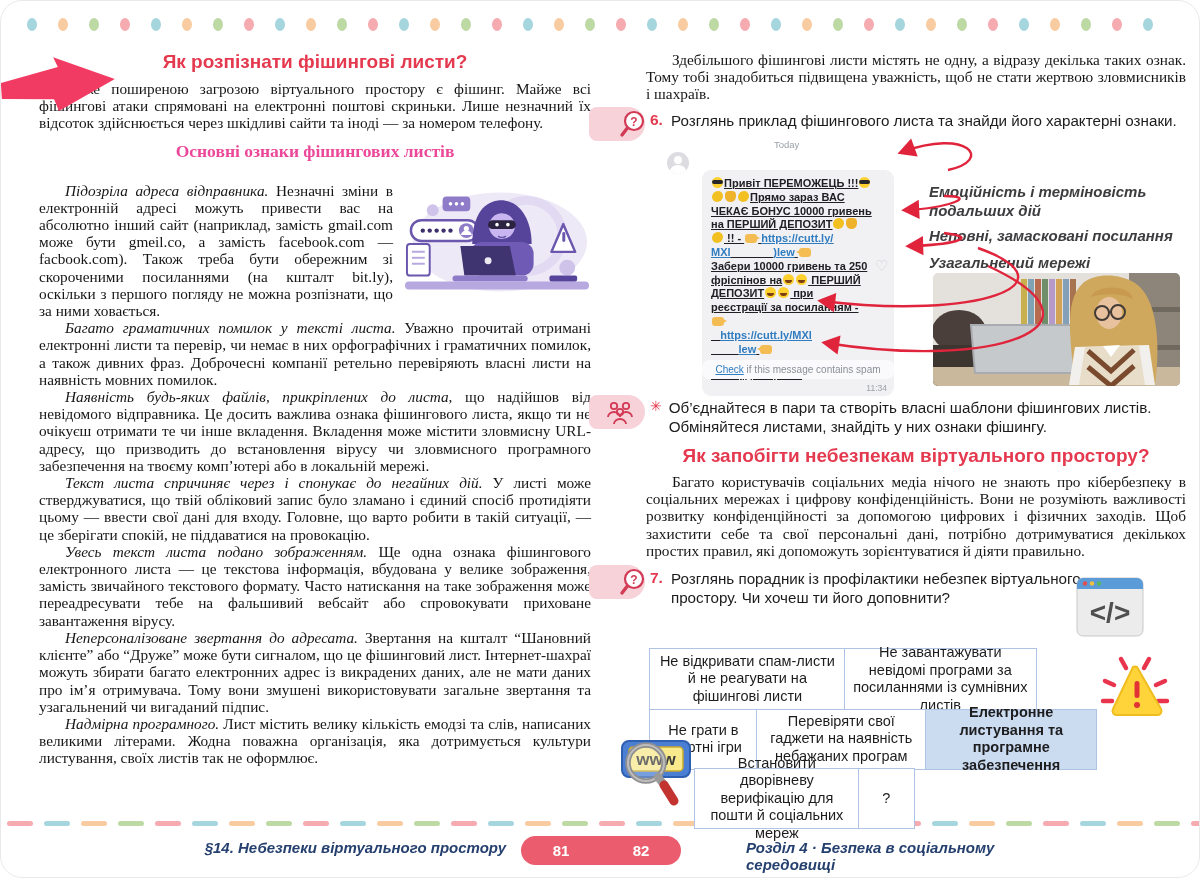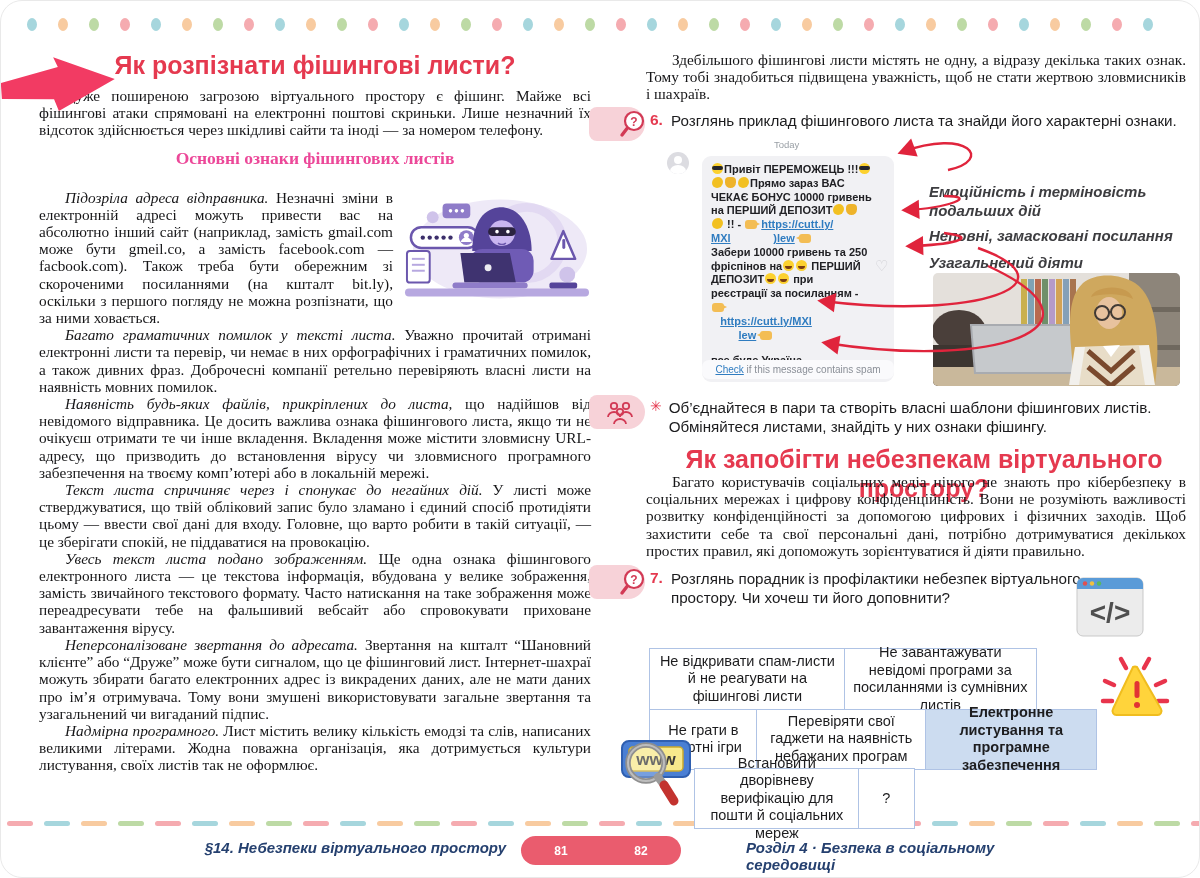--- a/index.html
+++ b/index.html
@@ -10,21 +10,21 @@
   .dots-row{position:absolute;left:26px;top:16px;width:1160px;height:14px;display:flex;align-items:center;}
   .dots-row .dot{width:10px;height:13px;border-radius:50%;margin-right:21px;flex:none;}
   .dashes-row{position:absolute;left:6px;top:818px;width:1192px;height:8px;display:flex;align-items:center;}
   .dashes-row .dash{width:26px;height:5px;border-radius:3px;margin-right:11px;flex:none;}
 
   
   .left-page{position:absolute;left:38px;top:50px;width:552px;color:#161618;}
   .serif{font-family:"Liberation Serif",serif;font-size:15.3px;line-height:17.2px;text-align:justify;}
   .para{text-indent:26px;margin:0;}
   .lead{font-style:italic;}
-  h1.red-heading,h2.red-heading{font-family:"Liberation Sans",sans-serif;color:#e5394f;font-size:25px;font-weight:bold;text-align:center;margin:0 0 7px 0;}
+  h1.red-heading,h2.red-heading{font-family:"Liberation Sans",sans-serif;color:#e5394f;font-size:19px;font-weight:bold;text-align:center;margin:0 0 7px 0;}
   .subheading{font-family:"Liberation Serif",serif;font-size:17.5px;font-weight:bold;text-align:center;margin:9px 0 20px 0;color:#ec4899;}
   .hacker-illustration{float:right;width:188px;height:110px;margin:2px 0 4px 10px;}
 
   .page-arrow{position:absolute;left:0;top:54px;width:118px;height:58px;z-index:5;}
 
   
   .right-page{position:absolute;left:645px;top:50px;width:540px;height:782px;color:#161618;}
   .abs{position:absolute;}
   .task-row{display:flex;align-items:flex-start;}
   .task-num{color:#e5394f;font-weight:bold;font-size:15.5px;margin-right:8px;flex:none;}
@@ -67,21 +67,21 @@
   .tcell.hl{background:#ccdcf0;font-weight:bold;}
   .trow1{left:0;top:0;height:62px;}
   .trow1 .c0{width:196px;}.trow1 .c1{width:193px;}
   .trow2{left:0;top:60.5px;height:61px;}
   .trow2 .c0{width:108px;}.trow2 .c1{width:172px;}.trow2 .c2{width:171px;}
   .trow3{left:45px;top:120px;height:61px;}
   .trow3 .c0{width:179px;}.trow3 .c1{width:165px;}.trow3 .c2{width:57px;}
 
   
   .footer-text{position:absolute;top:838px;font-size:15px;font-style:italic;font-weight:bold;color:#25406f;}
-  .page-pill{position:absolute;left:520px;top:835px;width:160px;height:29px;background:#ea5c6e;border-radius:15px;color:#fff;font-weight:bold;font-size:12px;display:flex;align-items:center;}
+  .page-pill{position:absolute;left:520px;top:835px;width:160px;height:29px;background:#ea5c6e;border-radius:15px;color:#fff;font-weight:bold;font-size:15px;display:flex;align-items:center;}
   .page-pill span{width:50%;text-align:center;}
   svg text{font-family:"Liberation Sans",sans-serif;}
 </style>
 </head>
 <body>
 
 <div class="sheet">
 
   <div class="dots-row">
       <span class="dot" style="background: rgb(166, 214, 221);"></span>
@@ -227,21 +227,21 @@
         <line x1="10" y1="19.5" x2="5" y2="26" stroke="#d23a55" stroke-width="3.4" stroke-linecap="round"></line>
       </svg>
     </div>
     <div class="task-row abs" style="left:4px;top:60px;width:530px;">
       <span class="task-num">6.</span>
       <span class="task-text">Розглянь приклад фішингового листа та знайди його характерні ознаки.</span>
     </div>
 
     <div class="chat-today abs" style="left:128px;top:88px;">Today</div>
     <div class="chat-avatar abs" style="left:21px;top:101px;"></div>
-    <div class="chat-bubble abs" style="left:56px;top:83px;">
+    <div class="chat-bubble abs" style="left:56px;top:97px;text-decoration:underline;">
       <div>
           <div class="msg-line"><span class="emoji sunglasses"></span>Привіт ПЕРЕМОЖЕЦЬ !!!<span class="emoji sunglasses"></span></div>
           <div class="msg-line"><span class="emoji lemon"></span><span class="emoji trophy"></span><span class="emoji lemon"></span>Прямо зараз ВАС</div>
           <div class="msg-line">ЧЕКАЄ БОНУС 10000 гривень</div>
           <div class="msg-line">на ПЕРШИЙ ДЕПОЗИТ<span class="emoji lemon"></span><span class="emoji trophy"></span></div>
           <div class="msg-line"><span class="emoji lemon"></span> !! - <span class="emoji point-right"></span> <span class="chat-link">https://cutt.ly/</span></div>
           <div class="msg-line"><span class="chat-link">MXl</span>&nbsp;&nbsp;&nbsp;&nbsp;&nbsp;&nbsp;&nbsp;&nbsp;&nbsp;&nbsp;&nbsp;&nbsp;&nbsp;&nbsp;<span class="chat-link">)lew</span> <span class="emoji point-left"></span></div>
           <div class="msg-line">Забери 10000 гривень та 250</div>
           <div class="msg-line">фріспінов на<span class="emoji grin"></span><span class="emoji grin"></span> ПЕРШИЙ</div>
           <div class="msg-line">ДЕПОЗИТ<span class="emoji grin"></span><span class="emoji grin"></span> при</div>
@@ -288,21 +288,21 @@
         <path d="M142,74 L216,72 L222,112 L136,112 Z" fill="#f2f0ec"></path>
         <path d="M152,74 L206,73 L212,112 L146,112 Z" fill="#e8ddc8"></path>
         <polyline points="155,78 178,98 201,77" fill="none" stroke="#7a4a2e" stroke-width="5"></polyline>
         <polyline points="155,94 178,113 201,93" fill="none" stroke="#7a4a2e" stroke-width="5"></polyline>
         <polygon points="170,73 178,84 187,72" fill="#fff"></polygon>
       </svg>
     </div>
 
     <div class="annotation" style="top:131px;">Емоційність і терміновість подальших дій</div>
     <div class="annotation" style="top:175px;">Неповні, замасковані посилання</div>
-    <div class="annotation" style="top:202px;">Узагальнений діяти</div>
+    <div class="annotation" style="top:202px;">Узагальнений мережі</div>
 
     <svg class="abs" style="left:0;top:83px;pointer-events:none;z-index:4;" width="540" height="270" viewBox="0 0 540 270">
       <defs>
         <marker id="ah" markerWidth="9" markerHeight="9" refX="6" refY="4.5" orient="auto">
           <polygon points="0.5,0.5 8,4.5 0.5,8.5" fill="#e0243c"></polygon>
         </marker>
       </defs>
       <g fill="none" stroke="#e0243c" stroke-width="2.4" marker-end="url(#ah)">
         <path d="M 302,36 C 348,26 322,-6 256,18"></path>
         <path d="M 298,62 C 334,62 302,74 260,76"></path>
@@ -322,21 +322,21 @@
             <path d="M17,20 a6,5 0 0 1 12,0"></path>
             <path d="M11,27 a6,5 0 0 1 12,0"></path>
         </g>
       </svg>
     </div>
     <div class="task-row abs" style="left:4px;top:347px;width:534px;">
       <span class="pair-marker">✳</span>
       <span class="task-text">Об’єднайтеся в пари та створіть власні шаблони фішингових листів. Обміняйтеся листами, знайдіть у них ознаки фішингу.</span>
     </div>
 
-    <h2 class="red-heading abs" style="left:8px;top:394px;width:540px;">Як запобігти небезпекам віртуального простору?</h2>
+    <h2 class="red-heading abs" style="left:0;top:394px;width:540px;">Як запобігти небезпекам віртуального простору?</h2>
 
     <p class="serif para abs" style="left:0;top:422px;width:540px;">Багато користувачів соціальних медіа нічого не знають про кібербезпеку в соціальних мережах і цифрову конфіденційність. Вони не розуміють важливості розвитку конфіденційності за допомогою цифрових і фізичних заходів. Щоб захистити себе та свої персональні дані, потрібно дотримуватися декількох простих правил, які допоможуть зорієнтуватися й діяти правильно.</p>
 
     <div class="margin-tab" style="left:-57px;top:514px;">
       <svg width="34" height="32" viewBox="0 0 34 32">
         <circle cx="17" cy="12" r="9" fill="#fff" stroke="#d23a55" stroke-width="2.2"></circle>
         <text x="17" y="16.5" font-size="12" font-weight="bold" fill="#d23a55" text-anchor="middle">?</text>
         <line x1="10" y1="19.5" x2="5" y2="26" stroke="#d23a55" stroke-width="3.4" stroke-linecap="round"></line>
       </svg>
     </div>

